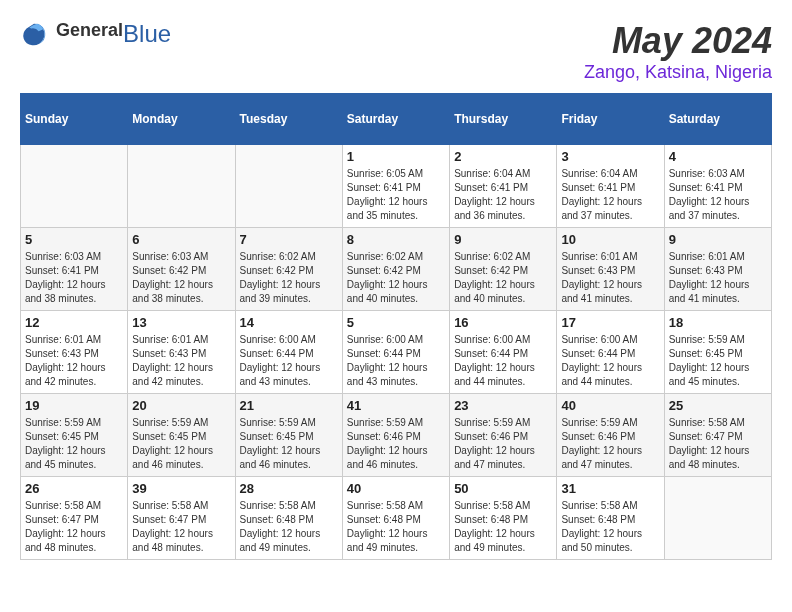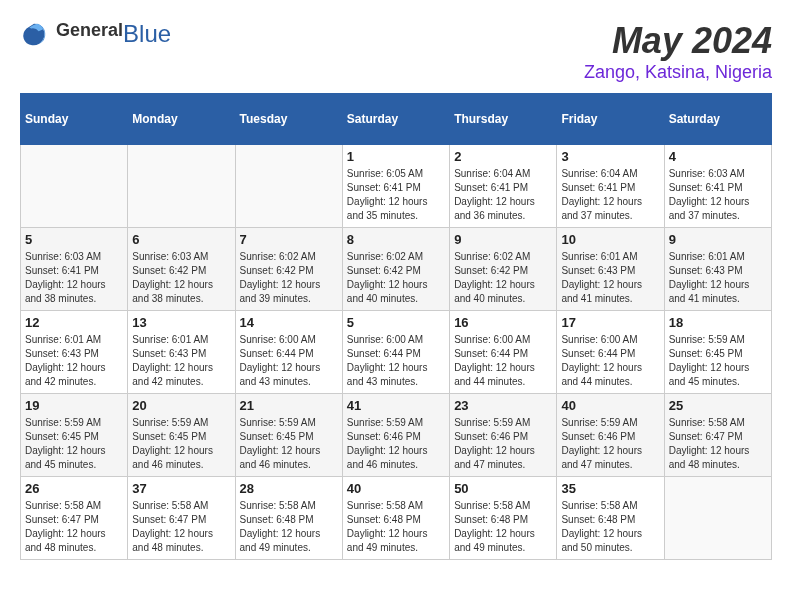--- a/index.html
+++ b/index.html
@@ -321,21 +321,21 @@
       </tr>
       <tr>
         <td>
           <div class="day-num">26</div>
           <div class="day-info" style="white-space: pre-line;">Sunrise: 5:58 AM
 Sunset: 6:47 PM
 Daylight: 12 hours
 and 48 minutes.</div>
         </td>
         <td>
-          <div class="day-num">37</div>
+          <div class="day-num">39</div>
           <div class="day-info" style="white-space: pre-line;">Sunrise: 5:58 AM
 Sunset: 6:47 PM
 Daylight: 12 hours
 and 48 minutes.</div>
         </td>
         <td>
           <div class="day-num">28</div>
           <div class="day-info" style="white-space: pre-line;">Sunrise: 5:58 AM
 Sunset: 6:48 PM
 Daylight: 12 hours
@@ -349,21 +349,21 @@
 and 49 minutes.</div>
         </td>
         <td>
           <div class="day-num">50</div>
           <div class="day-info" style="white-space: pre-line;">Sunrise: 5:58 AM
 Sunset: 6:48 PM
 Daylight: 12 hours
 and 49 minutes.</div>
         </td>
         <td>
-          <div class="day-num">35</div>
+          <div class="day-num">31</div>
           <div class="day-info" style="white-space: pre-line;">Sunrise: 5:58 AM
 Sunset: 6:48 PM
 Daylight: 12 hours
 and 50 minutes.</div>
         </td>
         <td class="empty"></td>
       </tr>
     </tbody>
 </table>
 

